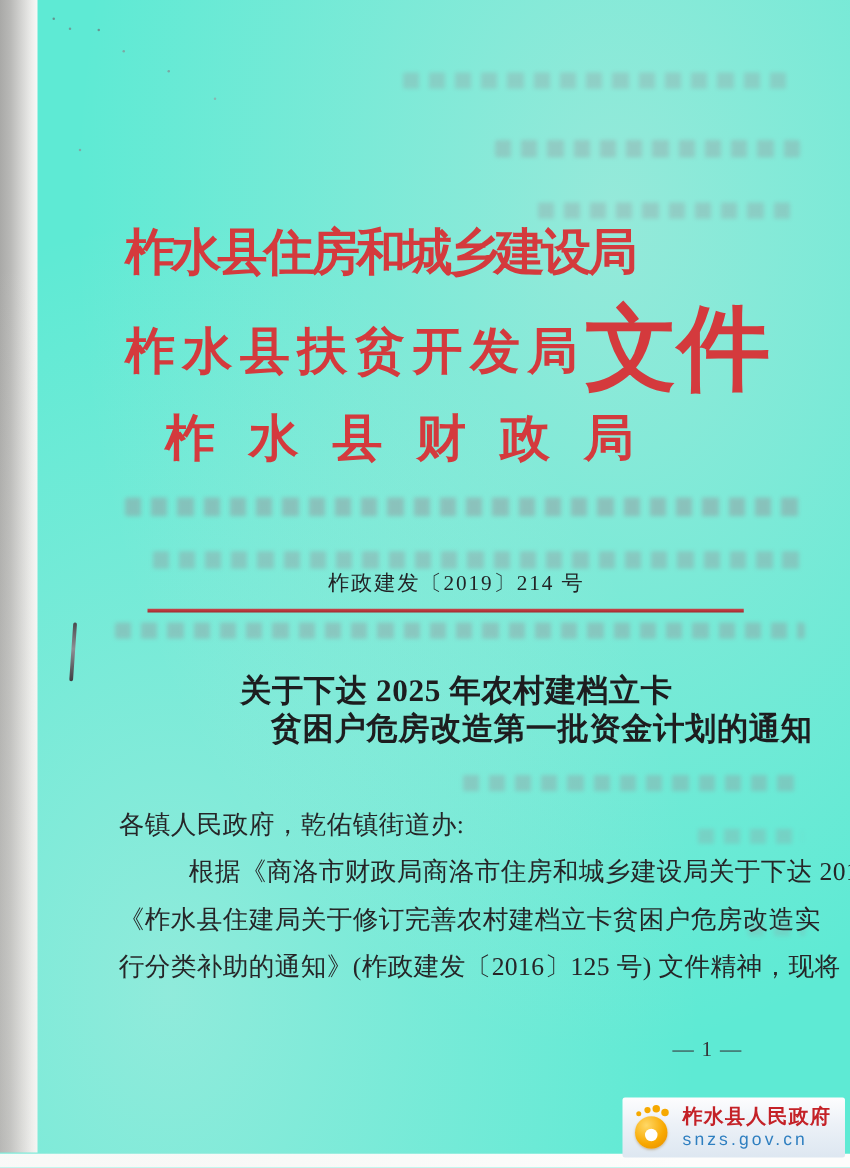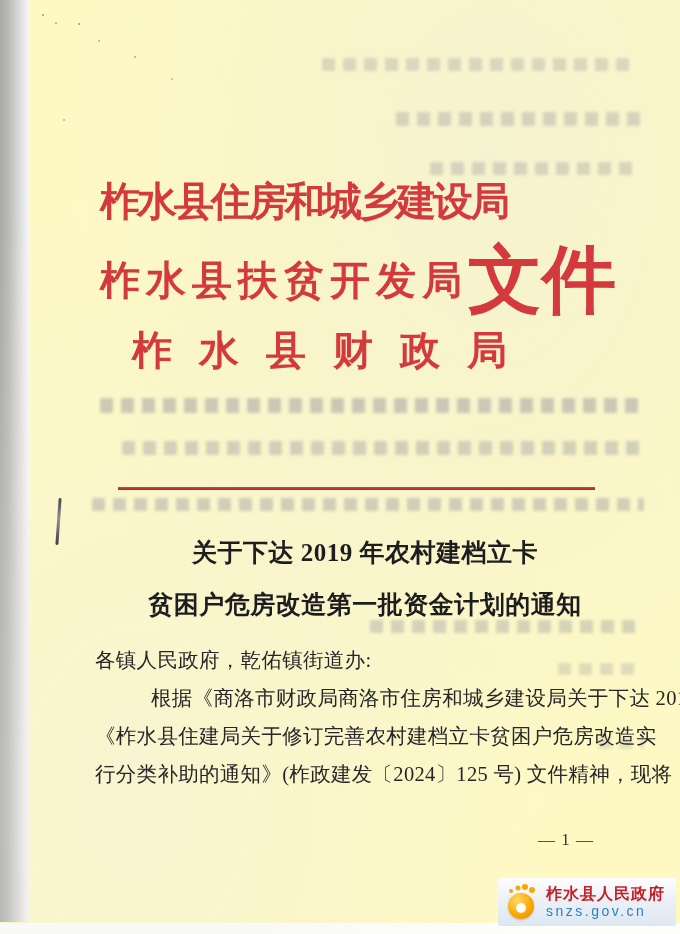--- a/index.html
+++ b/index.html
@@ -1,21 +1,21 @@
 <!DOCTYPE html>
 <html><head>
 <meta charset="utf-8">
 <style>
   * { margin:0; padding:0; box-sizing:border-box; }
   html,body { background:#ffffff; }
   body { font-family:"Liberation Serif","DejaVu Serif",serif; }
 
   .scan {
     position:relative; width:680px; height:934px;
-    background:#fef9c3; overflow:hidden;
+    background:#5eead4; overflow:hidden;
   }
   .paper-tint {
     position:absolute; inset:0; pointer-events:none;
     background:
       radial-gradient(ellipse at 72% 18%, rgba(232,232,226,0.40), transparent 62%),
       radial-gradient(ellipse at 20% 85%, rgba(236,236,232,0.35), transparent 55%);
   }
   .edge-left {
     position:absolute; left:0; top:0; width:30px; height:922px;
     background:linear-gradient(90deg,#a9a9a7 0%,#b9b9b7 28%,#d5d5d3 58%,#eeeeec 85%,#f8f8f6 100%);
@@ -66,21 +66,21 @@
   .rule {
     position:absolute; left:118px; top:487px; width:477px; height:3px;
     background:linear-gradient(180deg,#ca474c 0%,#a2282e 100%);
   }
 
   .title {
     position:absolute; left:80px; width:570px; text-align:center;
     font-weight:bold; color:#1d1d1f; white-space:nowrap; font-size:25px; letter-spacing:.5px;
   }
   .title1 { top:536px; }
-  .title2 { top:588px; }
+  .title2 { top:566px;text-align:right; }
 
   .bodytext {
     position:absolute; left:95px; top:641px; width:552px;
     font-size:20.5px; line-height:38px; color:#262628; letter-spacing:.3px;
   }
   .bodytext div { white-space:nowrap; }
   .bodytext .indent { text-indent:56px; }
 
   .pagenum {
     position:absolute; left:538px; top:830px; font-size:17px; color:#35363a; letter-spacing:1px;
@@ -132,31 +132,32 @@
   <div class="ghost g6"></div>
   <div class="ghost g7"></div>
   <div class="ghost g8"></div>
   <div class="ghost g9"></div>
 
   <div class="hdr hdr1">柞水县住房和城乡建设局</div>
   <div class="hdr hdr2a">柞水县扶贫开发局</div>
   <div class="hdr hdr2b">文件</div>
   <div class="hdr hdr3">柞水县财政局</div>
 
+  <div class="docnum">柞政建发〔2019〕214 号</div>
 
   <div class="rule"></div>
 
-  <div class="title title1">关于下达 2019 年农村建档立卡</div>
+  <div class="title title1">关于下达 2025 年农村建档立卡</div>
   <div class="title title2">贫困户危房改造第一批资金计划的通知</div>
 
   <div class="bodytext">
     <div>各镇人民政府，乾佑镇街道办:</div>
     <div class="indent">根据《商洛市财政局商洛市住房和城乡建设局关于下达 2019</div>
     <div>《柞水县住建局关于修订完善农村建档立卡贫困户危房改造实</div>
-    <div>行分类补助的通知》(柞政建发〔2024〕125 号) 文件精神，现将</div>
+    <div>行分类补助的通知》(柞政建发〔2016〕125 号) 文件精神，现将</div>
   </div>
 
   <div class="pagenum">— 1 —</div>
 
   <div class="sitelogo">
     <div class="foot-icon">
       <span class="toes"></span>
       <span class="pad"></span>
       <span class="hole"></span>
     </div>

